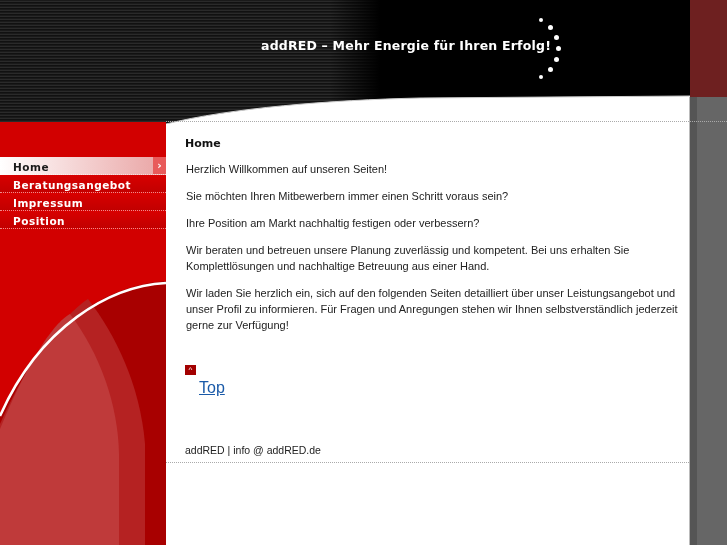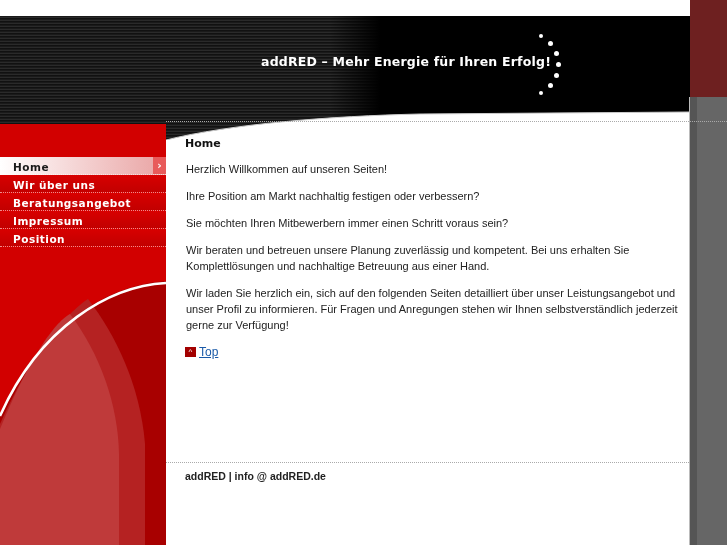--- a/index.html
+++ b/index.html
@@ -6,21 +6,20 @@
   body {
     width: 727px; height: 545px; overflow: hidden; position: relative;
     background: #ffffff;
     font-family: "Liberation Sans", sans-serif;
   }
   
   .header {
     position: absolute; left: 0; top: 0; width: 690px; height: 124px;
     background: repeating-linear-gradient(180deg, #1a1a1a 0px, #1a1a1a 1px, #2a2a2a 1px, #2a2a2a 2px, #111 2px, #111 3px);
     overflow: hidden;
-    margin-top: 16px;
   }
   .header-black {
     position: absolute; left: 0; top: 0; width: 690px; height: 124px;
     background: linear-gradient(90deg, rgba(0,0,0,0) 0px, rgba(0,0,0,0) 330px, #000 380px, #000 690px);
   }
   .header-curve {
     position: absolute; left: 0; top: 0; width: 690px; height: 124px;
   }
   .header-title {
     position: absolute; left: 261px; top: 38px;
@@ -76,27 +75,27 @@
   .content h1 {
     font-size: 11px; font-weight: bold; margin: 4px 0 9px 0; color: #111;
     font-family: "DejaVu Sans", sans-serif;
   }
   .content p { margin: 0 0 11px 1px; }
   .top-link { display: flex; align-items: center; margin-top: 2px; }
   .top-icon {
     width: 11px; height: 10px; background: #a30000; color: #fff; font-size: 8px;
     line-height: 10px; text-align: center; margin-right: 3px;
   }
-  .top-link a { color: #1a5aa8; text-decoration: underline; font-size: 12px; }
+  .top-link a { color: #1a5aa8; text-decoration: underline; font-size: 16px; margin-top: 36px; }
   .footer-line {
     position: absolute; left: 166px; top: 462px; width: 523px; height: 0;
     border-top: 1px dotted #aaaaaa;
   }
   .footer {
-    position: absolute; left: 185px; top: 470px; font-size: 10.5px; color: #222; font-weight: bold;
+    position: absolute; left: 185px; top: 444px; font-size: 10.5px; color: #222;
   }
 </style>
 </head>
 <body>
 
 <div class="header">
   <div class="header-black"></div>
   <svg class="header-curve" viewBox="0 0 690 124" width="690" height="124">
     <path d="M166,124 C230,108 330,100 420,98 L690,96 L690,124 Z" fill="#ffffff"></path>
     <path d="M166,124 C230,108 330,100 420,98 L690,96" fill="none" stroke="#cccccc" stroke-width="1"></path>
@@ -127,39 +126,36 @@
     <path d="M0,300 C40,210 80,180 88,175 C115,210 140,260 145,320 L145,421 L0,421 Z" fill="#b52222"></path>
     <path d="M0,305 C35,220 60,195 70,190 C100,230 118,280 119,330 L119,421 L0,421 Z" fill="#bf3a3a"></path>
     <path d="M0,292 C40,202 110,162 166,159" fill="none" stroke="#ffffff" stroke-width="2.5"></path>
   </svg>
   <div class="nav" style="top:33px;">
     <div class="nav-item active">
       <span class="label">Home</span>
       <span class="nav-arrow">›</span>
     </div>
     <div class="nav-item">
-      <span class="label">Wir über uns</span>
-    </div>
-    <div class="nav-item">
       <span class="label">Beratungsangebot</span>
     </div>
     <div class="nav-item">
       <span class="label">Impressum</span>
     </div>
     <div class="nav-item">
       <span class="label">Position</span>
     </div>
   </div>
 </div>
 
 <div class="content">
   <h1>Home</h1>
   <p>Herzlich Willkommen auf unseren Seiten!</p>
+  <p>Sie möchten Ihren Mitbewerbern immer einen Schritt voraus sein?</p>
   <p>Ihre Position am Markt nachhaltig festigen oder verbessern?</p>
-  <p>Sie möchten Ihren Mitbewerbern immer einen Schritt voraus sein?</p>
   <p>Wir beraten und betreuen unsere Planung zuverlässig und kompetent. Bei uns erhalten Sie Komplettlösungen und nachhaltige Betreuung aus einer Hand.</p>
   <p>Wir laden Sie herzlich ein, sich auf den folgenden Seiten detailliert über unser Leistungsangebot und unser Profil zu informieren. Für Fragen und Anregungen stehen wir Ihnen selbstverständlich jederzeit gerne zur Verfügung!</p>
   <div class="top-link">
     <span class="top-icon">^</span>
     <a href="#">Top</a>
   </div>
 </div>
 
 <div class="footer-line"></div>
 <div class="footer">addRED | info @ addRED.de</div>

